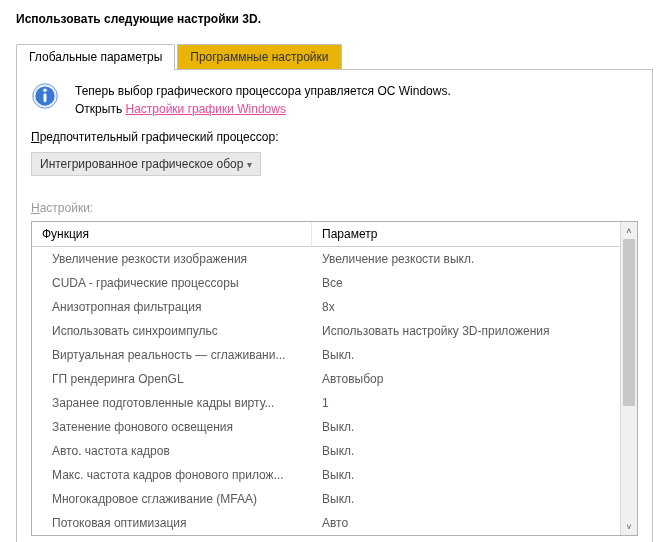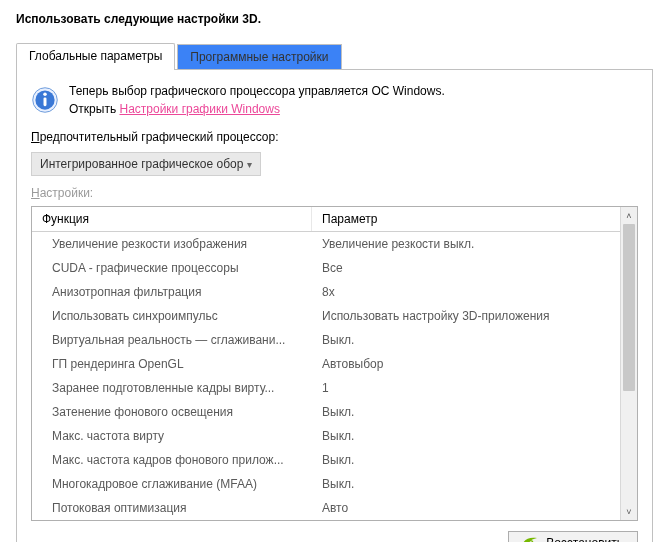--- a/index.html
+++ b/index.html
@@ -18,53 +18,54 @@
 .heading {
   font-weight: bold;
   font-size: 12px;
   margin-bottom: 16px;
   color: #000;
 }
 .tabs {
   display: flex;
   border-bottom: 1px solid #c0c0c0;
   position: relative;
+  align-items: center;
 }
 .tab {
   padding: 5px 12px 5px 12px;
   border: 1px solid #c0c0c0;
   border-bottom: none;
   background: #fff;
   font-size: 12px;
   cursor: pointer;
   margin-right: 2px;
   position: relative;
 }
 .tab.active {
   background: #fff;
   border-top-left-radius: 2px;
   border-top-right-radius: 2px;
   top: 1px;
   padding-bottom: 6px;
 }
 .tab.inactive {
-  background: #3b82f6;
+  background: #eab308;
   color: #333;
   margin-top: 2px;
 }
 .tab-content {
   border: 1px solid #c0c0c0;
   border-top: none;
   padding: 12px 14px 14px 14px;
   background: #fff;
 }
 .info-row {
   display: flex;
-  align-items: center;
-  gap: 10px;
+  align-items: flex-start;
+  gap: 16px;
   margin-bottom: 12px;
 }
 .info-icon {
   width: 28px;
   height: 28px;
   flex-shrink: 0;
 }
 .info-text {
   font-size: 12px;
   line-height: 1.5;
@@ -79,21 +80,21 @@
   margin-bottom: 8px;
   color: #000;
 }
 .pref-label .ul { text-decoration: underline; }
 .select-wrap {
   display: inline-flex;
   align-items: center;
   background: #e9e9e9;
   border: 1px solid #d0d0d0;
   padding: 4px 8px;
-  margin-bottom: 10px;
+  margin-bottom: 25px;
   min-width: 230px;
   justify-content: space-between;
 }
 .select-text { color: #333; }
 .select-chevron { color: #666; font-size: 10px; }
 .settings-label {
   color: #9a9a9a;
   font-size: 12px;
   margin-bottom: 6px;
 }
@@ -245,21 +246,21 @@
             </div>
             <div class="row">
               <div class="td col1">Заранее подготовленные кадры вирту...</div>
               <div class="td col2">1</div>
             </div>
             <div class="row">
               <div class="td col1">Затенение фонового освещения</div>
               <div class="td col2">Выкл.</div>
             </div>
             <div class="row">
-              <div class="td col1">Макс. частота вирту</div>
+              <div class="td col1">Авто. частота кадров</div>
               <div class="td col2">Выкл.</div>
             </div>
             <div class="row">
               <div class="td col1">Макс. частота кадров фонового прилож...</div>
               <div class="td col2">Выкл.</div>
             </div>
             <div class="row">
               <div class="td col1">Многокадровое сглаживание (MFAA)</div>
               <div class="td col2">Выкл.</div>
             </div>

